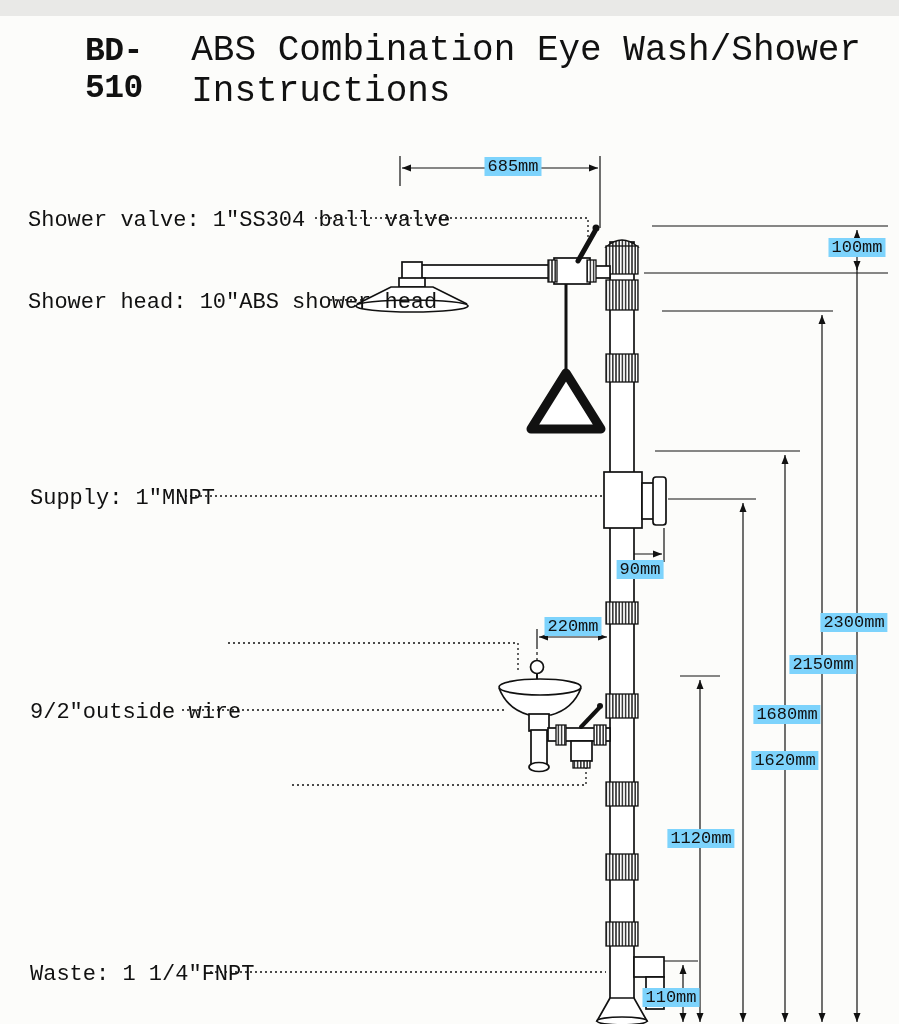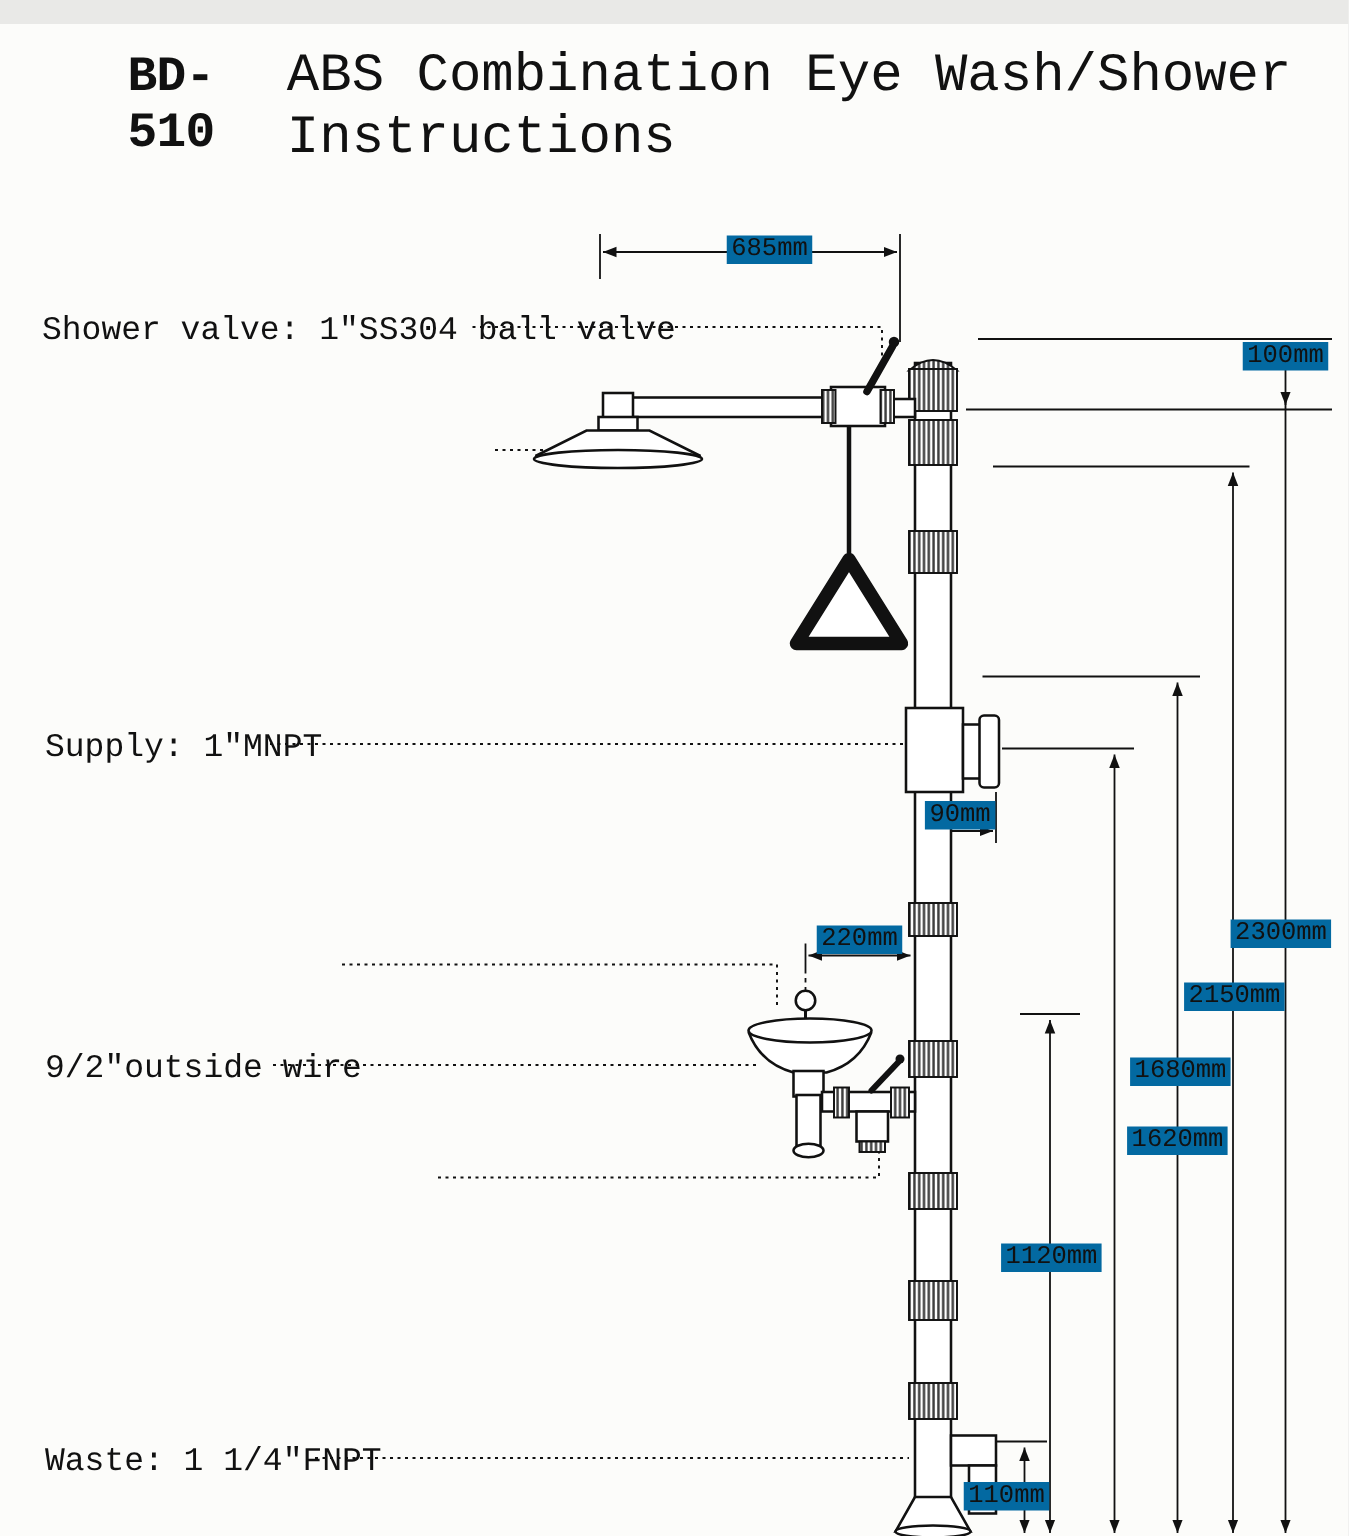--- a/index.html
+++ b/index.html
@@ -13,21 +13,21 @@
   .header { position:absolute; left:85px; top:14px; display:flex; align-items:baseline; gap:20px; z-index:3; }
   .model  { font-size:33px; font-weight:800; letter-spacing:-0.5px; }
   .doc-title { font-size:36px; font-weight:400; }
   svg.drawing { position:absolute; left:0; top:0; z-index:1; }
   .callout {
     position:absolute; font-size:22px; line-height:27px;
     white-space:pre-line; z-index:2; color:#111;
   }
   .dim {
     position:absolute; font-size:17px; z-index:2; color:#111;
-    background:#0369a1; padding:0 3px; white-space:nowrap;
+    background:#7dd3fc; padding:0 3px; white-space:nowrap;
     transform:translateX(-50%);
   }
 </style>
 </head>
 <body>
 
 <div class="page">
 
   <div class="header">
     <span class="model">BD-510</span>
@@ -153,27 +153,28 @@
         <path d="M610,982 L597,1005 L647,1005 L634,982 Z"></path>
         <ellipse cx="622" cy="1005" rx="25" ry="4"></ellipse>
       </g>
     </g>
 
     <rect x="0" y="1008" width="899" height="5" fill="#111"></rect>
     <rect x="611" y="1013" width="22" height="10" fill="url(#knurl)" stroke="#111" stroke-width="1.3"></rect>
   </svg>
 
   <div class="callout" style="left:28px; top:191px">Shower valve: 1″SS304 ball valve</div>
+  <div class="callout" style="left:28px; top:273px">Shower head: 10″ABS shower head</div>
   <div class="callout" style="left:30px; top:469px">Supply: 1″MNPT</div>
   <div class="callout" style="left:30px; top:683px">9/2″outside wire</div>
   <div class="callout" style="left:30px; top:945px">Waste: 1 1/4″FNPT</div>
 
   <div class="dim" style="left:513px; top:141px">685mm</div>
-  <div class="dim" style="left:857px; top:212px">100mm</div>
-  <div class="dim" style="left:640px; top:518px">90mm</div>
+  <div class="dim" style="left:857px; top:222px">100mm</div>
+  <div class="dim" style="left:640px; top:544px">90mm</div>
   <div class="dim" style="left:573px; top:601px">220mm</div>
   <div class="dim" style="left:854px; top:597px">2300mm</div>
   <div class="dim" style="left:823px; top:639px">2150mm</div>
   <div class="dim" style="left:787px; top:689px">1680mm</div>
   <div class="dim" style="left:785px; top:735px">1620mm</div>
   <div class="dim" style="left:701px; top:813px">1120mm</div>
   <div class="dim" style="left:671px; top:972px">110mm</div>
 
 </div>
 

